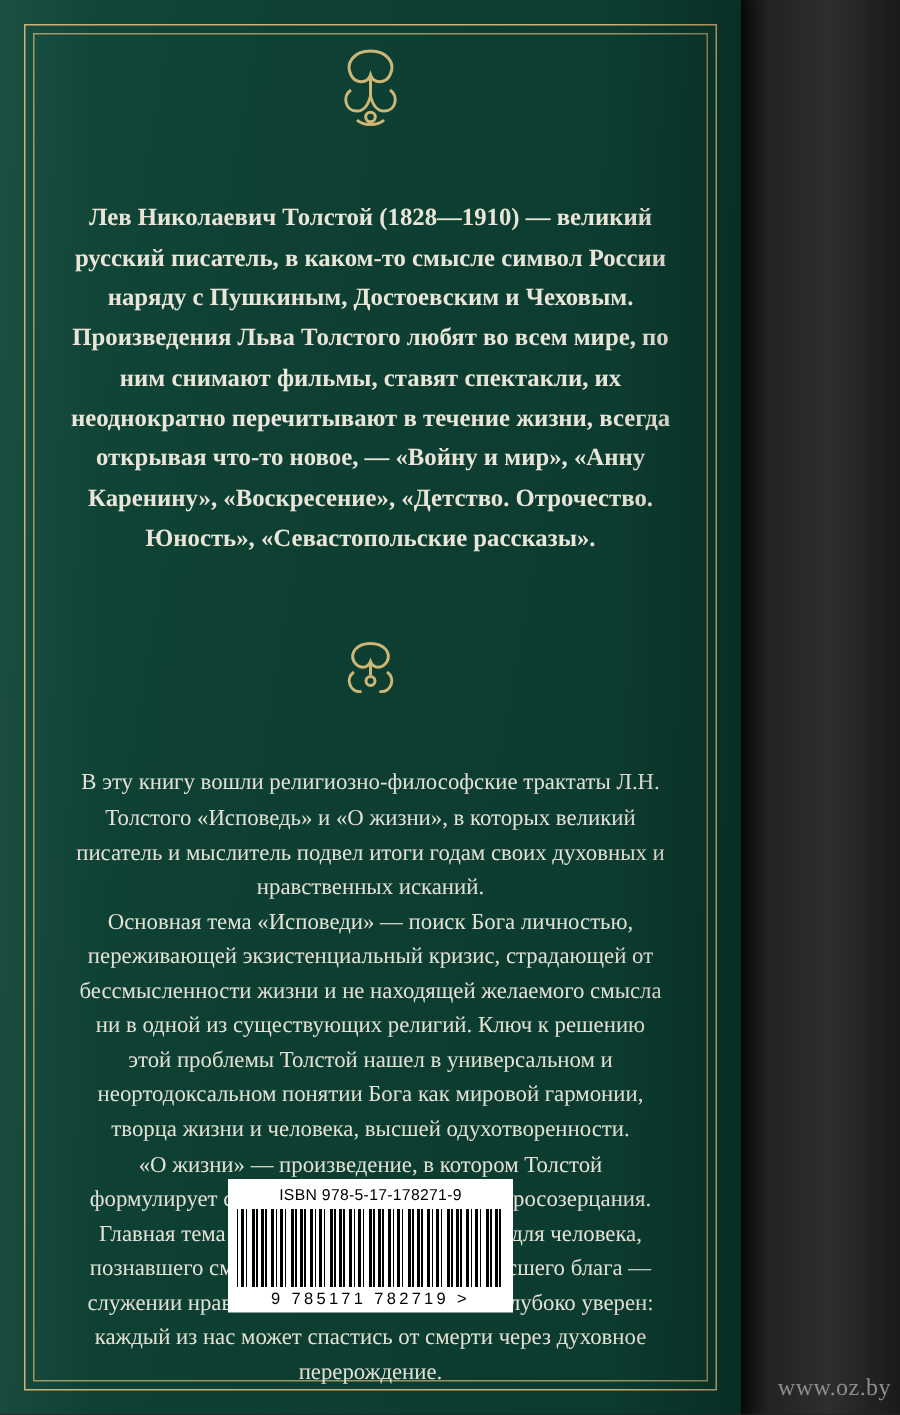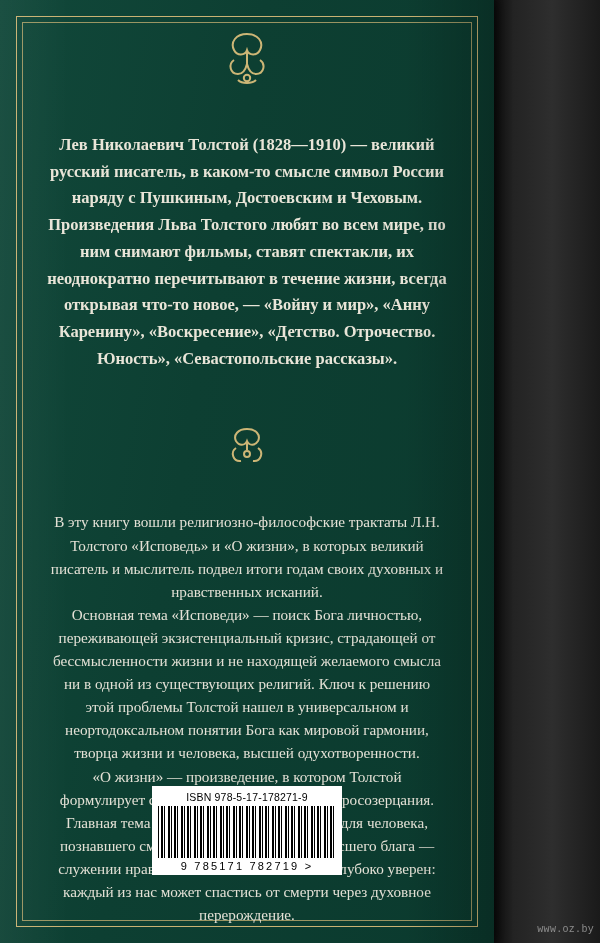--- a/index.html
+++ b/index.html
@@ -137,22 +137,22 @@
     font-size: 11px;
     color: #000;
     letter-spacing: 2.2px;
     margin-top: 2px;
   }
   .watermark {
     position: absolute;
     right: 6px;
     bottom: 8px;
     color: #8d8d8d;
-    font-family: Liberation Mono, monospace;
-    font-size: 10px;
+    font-family: Liberation Serif, serif;
+    font-size: 16px;
     letter-spacing: 0.3px;
   }
 </style>
 </head>
 <body>
 
 <div class="page">
 
   <div class="spine-strip"></div>
 

